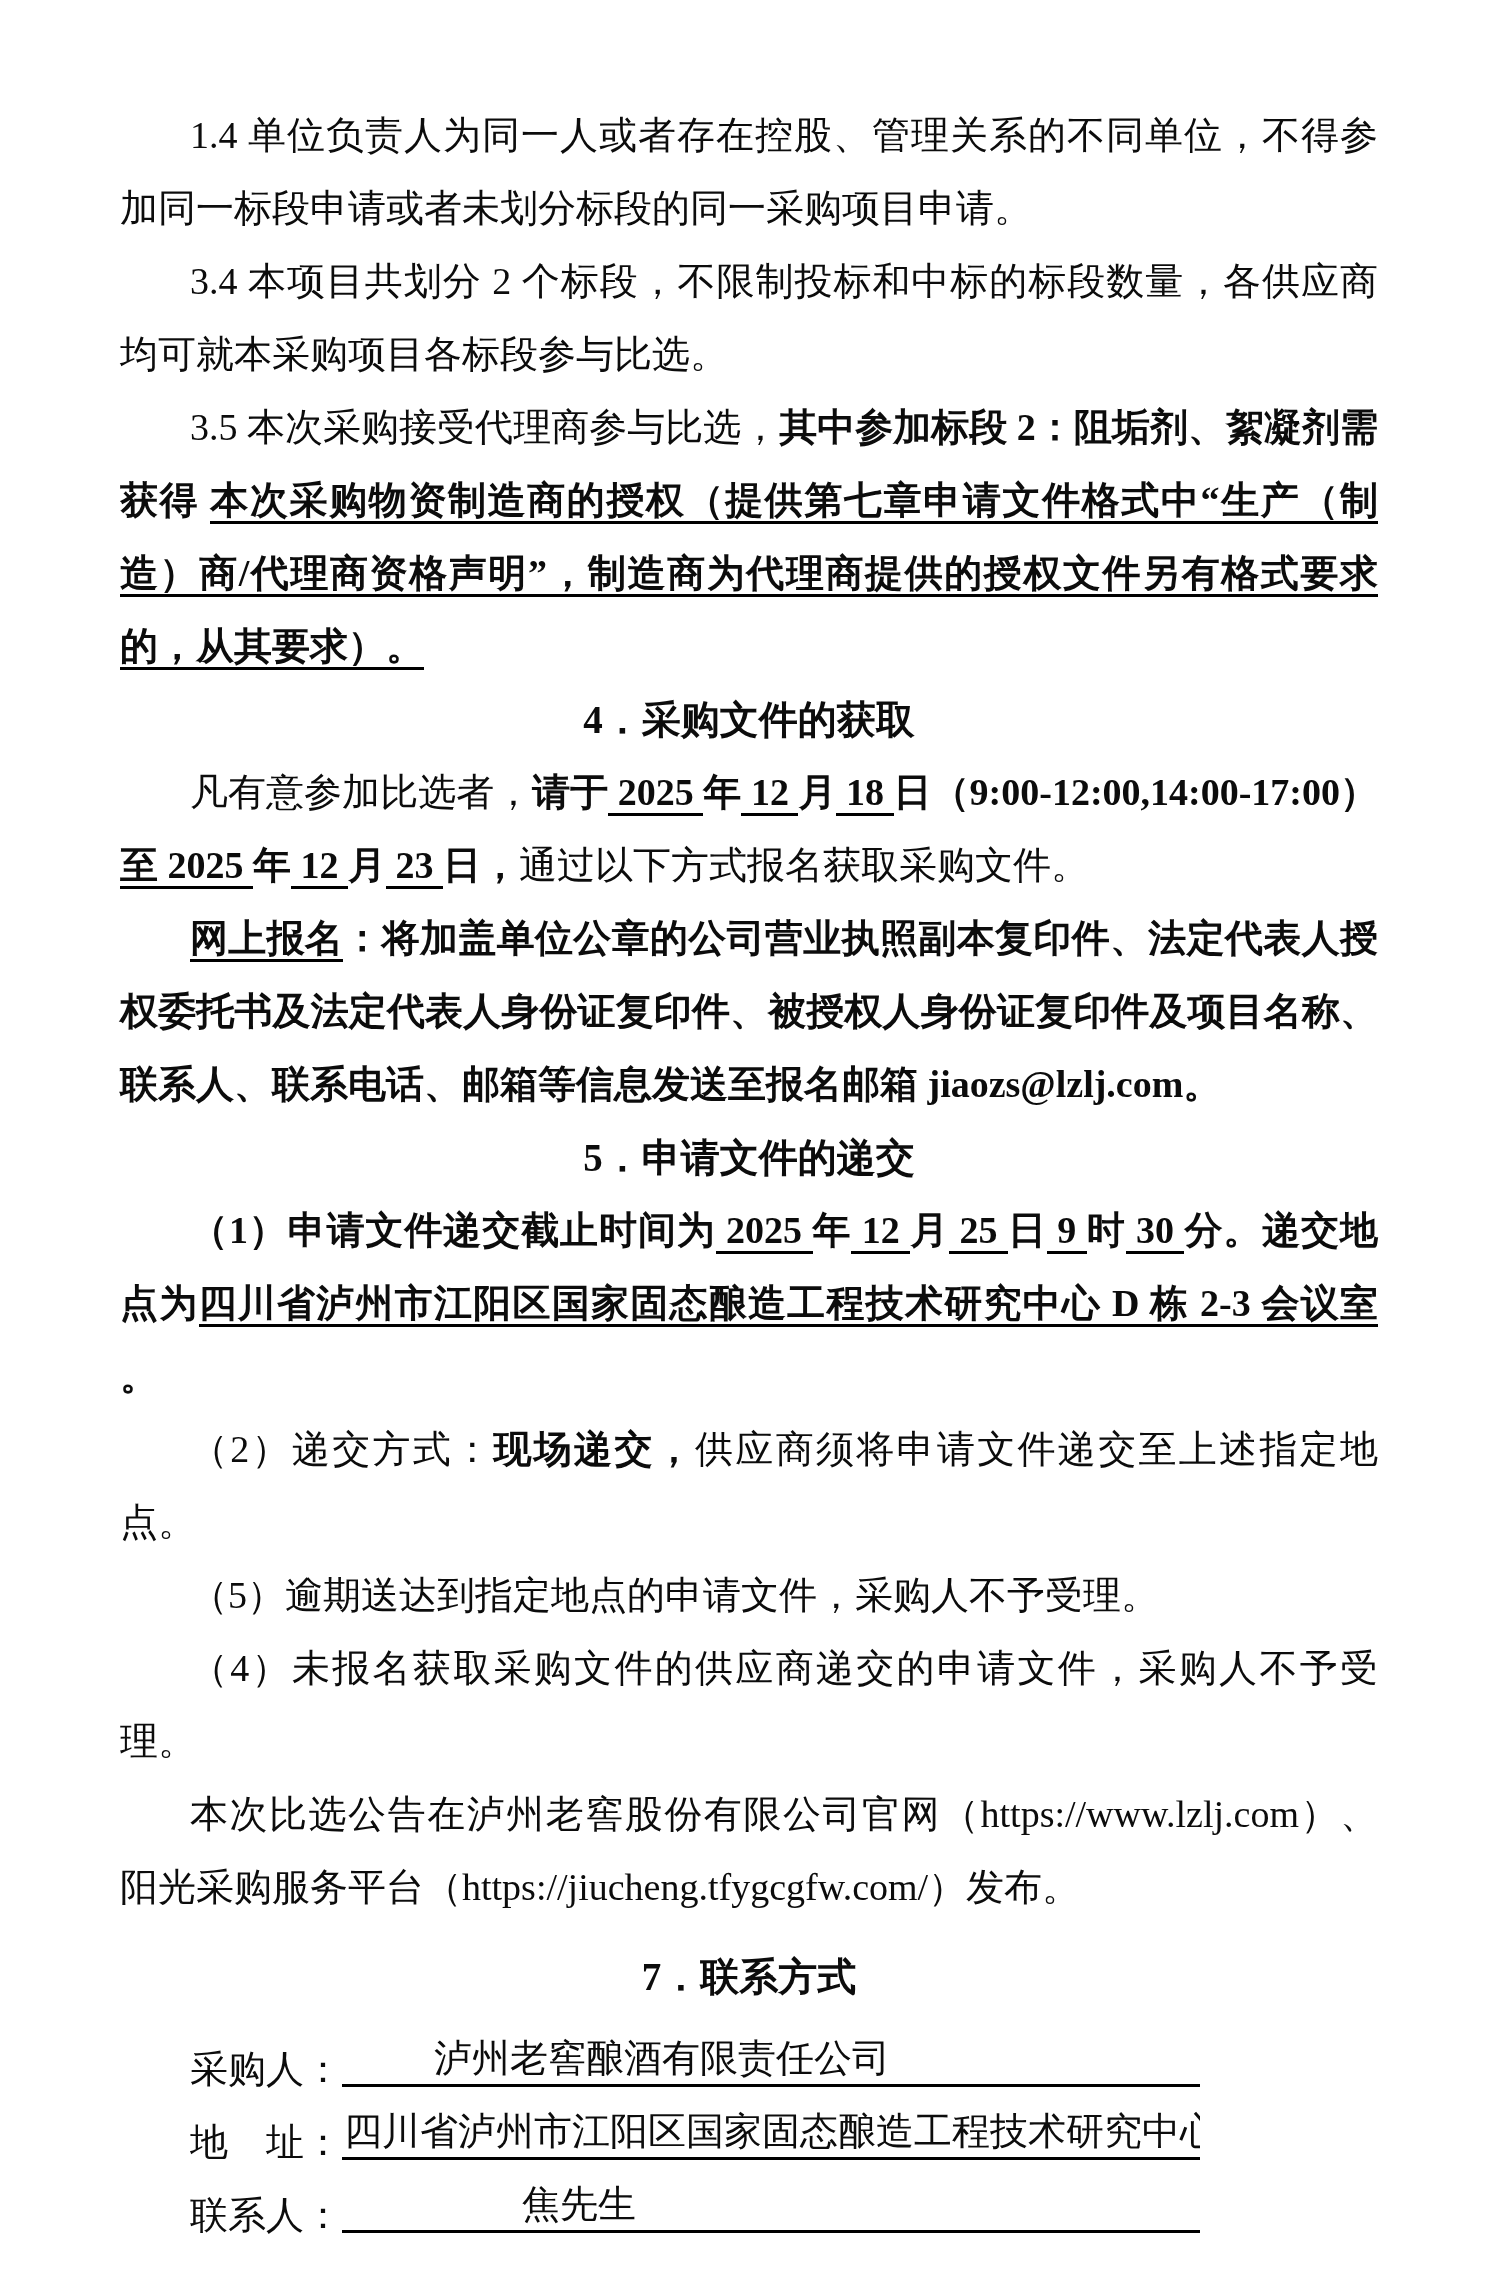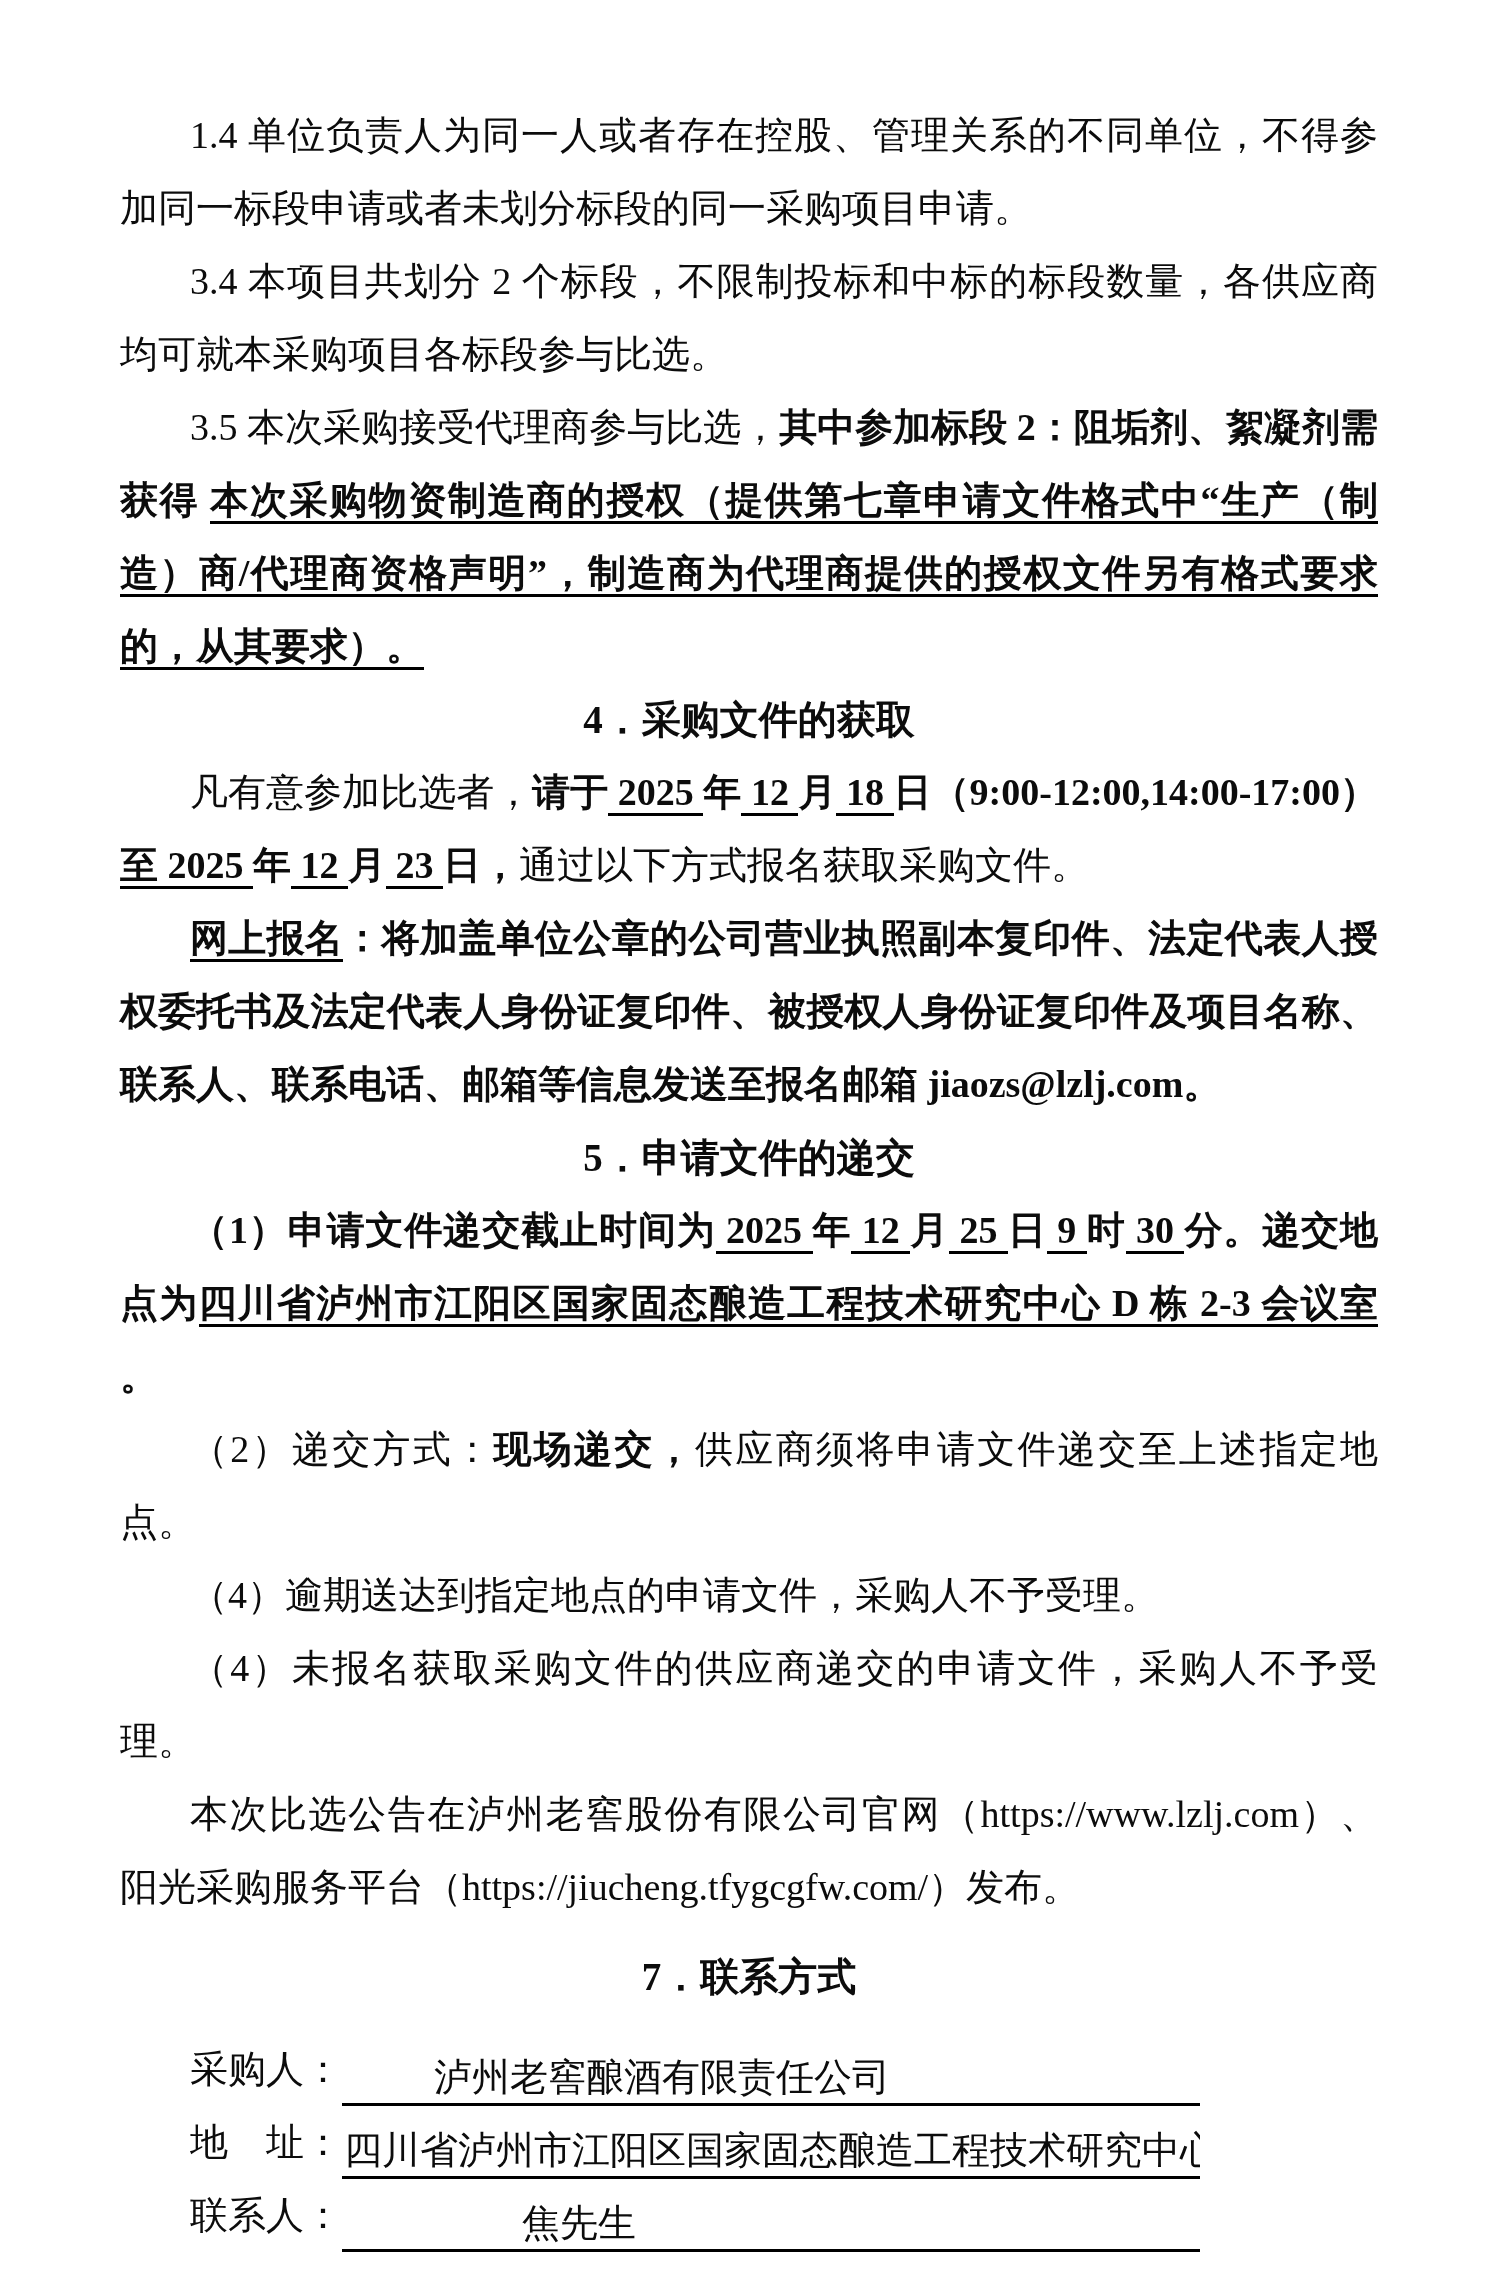--- a/index.html
+++ b/index.html
@@ -27,21 +27,21 @@
     line-height:73px;
     font-weight:bold;
     text-align:center;
   }
   .b{font-weight:bold;}
   .u{border-bottom:3px solid #000;}
   .contact{margin-top:20px;}
   .heading.h7{margin-top:16px;}
   .field-row{
     display:flex;
-    align-items:flex-end;
+    align-items:flex-start;
     margin-left:70px;
     width:1010px;
     font-size:38px;
   }
   .field-label{
     line-height:73px;
     white-space:pre;
     flex:none;
   }
   .field-value{
@@ -64,21 +64,21 @@
   <div>
       <p class="para"><span class="">1.4 单位负责人为同一人或者存在控股、管理关系的不同单位，不得参加同一标段申请或者未划分标段的同一采购项目申请。</span></p>
       <p class="para"><span class="">3.4  本项目共划分 2 个标段，不限制投标和中标的标段数量，各供应商均可就本采购项目各标段参与比选。</span></p>
       <p class="para"><span class="">3.5 本次采购接受代理商参与比选，</span><span class="b ">其中参加标段 2：阻垢剂、絮凝剂需获得 </span><span class="b u">本次采购物资制造商的授权（提供第七章申请文件格式中“生产（制造）商/代理商资格声明”，制造商为代理商提供的授权文件另有格式要求的，从其要求）。</span></p>
       <div class="heading">4．采购文件的获取</div>
       <p class="para"><span class="">凡有意参加比选者，</span><span class="b ">请于</span><span class="b u"> 2025 </span><span class="b ">年</span><span class="b u"> 12 </span><span class="b ">月</span><span class="b u"> 18 </span><span class="b ">日（9:00-12:00,14:00-17:00）</span><span class="b u">至 2025 </span><span class="b ">年</span><span class="b u">  12 </span><span class="b ">月</span><span class="b u"> 23 </span><span class="b ">日，</span><span class="">通过以下方式报名获取采购文件。</span></p>
       <p class="para"><span class="b u">网上报名</span><span class="b ">：将加盖单位公章的公司营业执照副本复印件、法定代表人授权委托书及法定代表人身份证复印件、被授权人身份证复印件及项目名称、联系人、联系电话、邮箱等信息发送至报名邮箱 jiaozs@lzlj.com。</span></p>
       <div class="heading">5．申请文件的递交</div>
       <p class="para"><span class="b ">（1）申请文件递交截止时间为</span><span class="b u"> 2025 </span><span class="b ">年</span><span class="b u"> 12 </span><span class="b ">月</span><span class="b u"> 25 </span><span class="b ">日</span><span class="b u"> 9 </span><span class="b ">时</span><span class="b u"> 30 </span><span class="b ">分。递交地点为</span><span class="b u">四川省泸州市江阳区国家固态酿造工程技术研究中心 D 栋 2-3 会议室 </span><span class="b ">。</span></p>
       <p class="para"><span class="">（2）递交方式：</span><span class="b ">现场递交，</span><span class="">供应商须将申请文件递交至上述指定地点。</span></p>
-      <p class="para"><span class="">（4）逾期送达到指定地点的申请文件，采购人不予受理。</span></p>
+      <p class="para"><span class="">（5）逾期送达到指定地点的申请文件，采购人不予受理。</span></p>
       <p class="para"><span class="">（4）未报名获取采购文件的供应商递交的申请文件，采购人不予受理。</span></p>
       <p class="para"><span class="">本次比选公告在泸州老窖股份有限公司官网（https://www.lzlj.com）、阳光采购服务平台（https://jiucheng.tfygcgfw.com/）发布。</span></p>
       <div class="heading h7">7．联系方式</div>
     </div>
   <div class="contact">
       <div class="field-row">
         <span class="field-label">采购人：</span>
         <span class="field-value">泸州老窖酿酒有限责任公司</span>
       </div>
       <div class="field-row">

